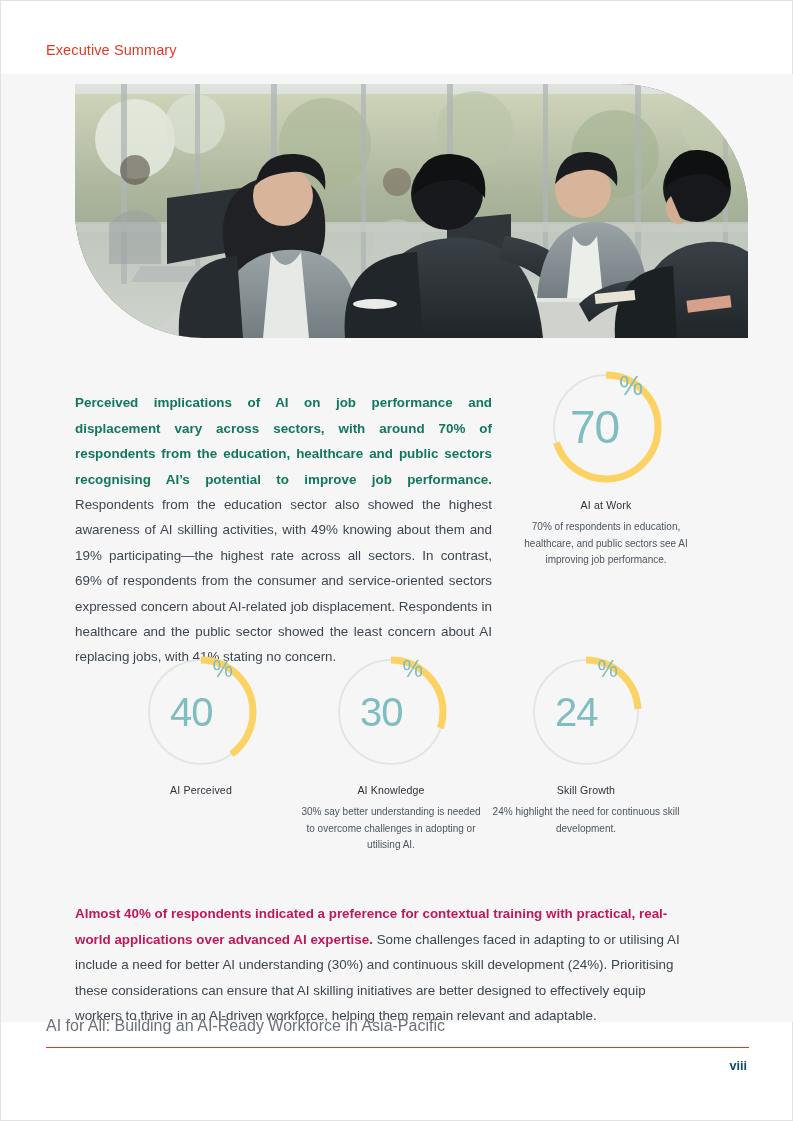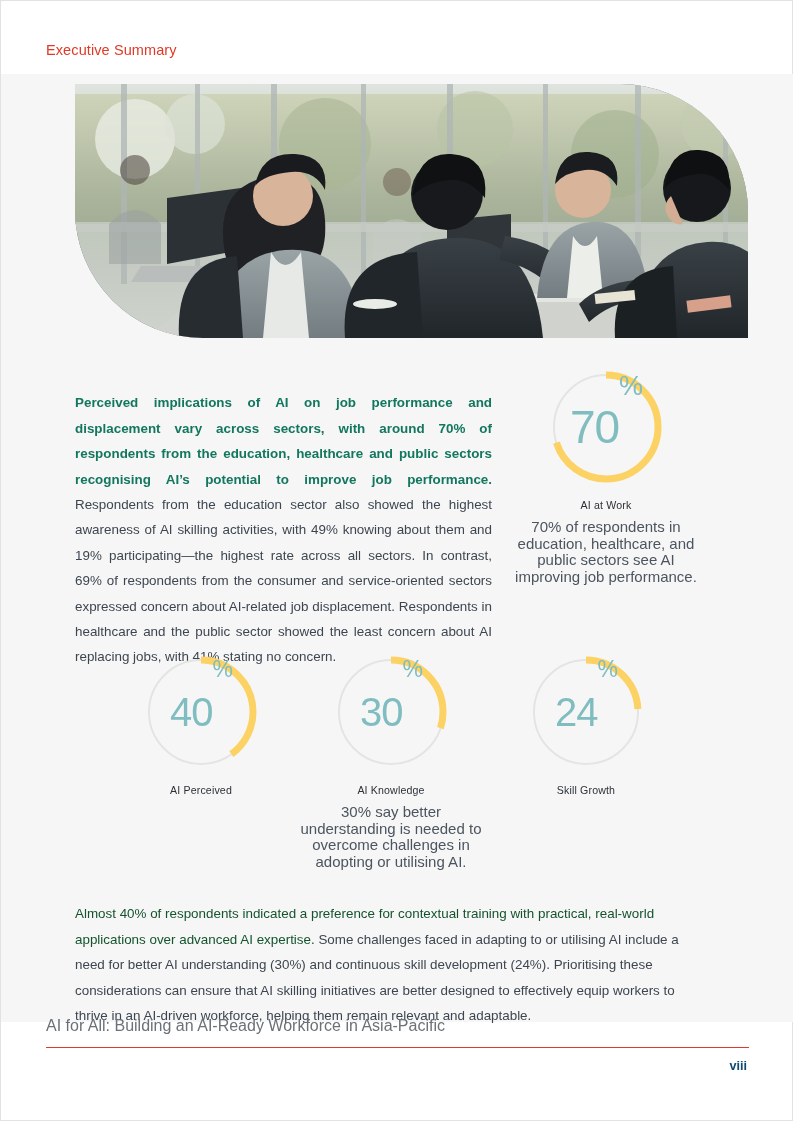--- a/index.html
+++ b/index.html
@@ -80,22 +80,22 @@
   .closing-block {
     position: absolute;
     left: 74px;
     top: 887px;
     width: 610px;
     font-size: 13.4px;
     line-height: 25.4px;
     color: #3d4650;
   }
   .closing-block .hl {
-    font-weight: normal;
-    color: #14532d;
+    font-weight: bold;
+    color: #be185d;
   }
 
   
   .stat {
     position: absolute;
     text-align: center;
   }
   .donut-wrap {
     position: relative;
     margin: 0 auto;
@@ -120,21 +120,21 @@
     align-self: flex-start;
   }
   .stat-title {
     font-size: 10.6px;
     font-weight: normal;
     color: #2c3138;
     margin-top: 14px;
     letter-spacing: 0.15px;
   }
   .stat-desc {
-    font-size: 15px;
+    font-size: 10px;
     line-height: 16.5px;
     color: #4c555f;
     margin-top: 8px;
   }
 
   
   .stat-hero { left: 514px; top: 368px; width: 182px; }
   .stat-hero .donut-value { font-size: 46px; }
   .stat-hero .donut-value .pct { font-size: 27px; margin-top: 4px; }
 
@@ -336,20 +336,21 @@
       <svg width="116" height="116" viewBox="0 0 116 116">
         <circle cx="58" cy="58" r="52" fill="none" stroke="#e3e5e3" stroke-width="2"></circle>
         <circle class="arc" cx="58" cy="58" r="52" fill="none" stroke="#fbd263" stroke-width="7" stroke-linecap="butt" stroke-dasharray="78.41415263360123 248.31148333973726"></circle>
       </svg>
       <div class="donut-value">
         <span class="num">24</span>
           <span class="pct">%</span>
       </div>
     </div>
     <div class="stat-title">Skill Growth</div>
+    <div class="stat-desc">24% highlight the need for continuous skill development.</div>
   </div>
 
   <p class="closing-block"><span class="hl">Almost 40% of respondents indicated a preference for contextual training with practical, real-world applications over advanced AI expertise.</span><span> Some challenges faced in adapting to or utilising AI include a need for better AI understanding (30%) and continuous skill development (24%). Prioritising these considerations can ensure that AI skilling initiatives are better designed to effectively equip workers to thrive in an AI-driven workforce, helping them remain relevant and adaptable.</span></p>
 
   <div class="footer-rule"></div>
   <div class="footer-title">AI for All: Building an AI-Ready Workforce in Asia-Pacific</div>
   <div class="footer-page">viii</div>
 
 </div>
 

